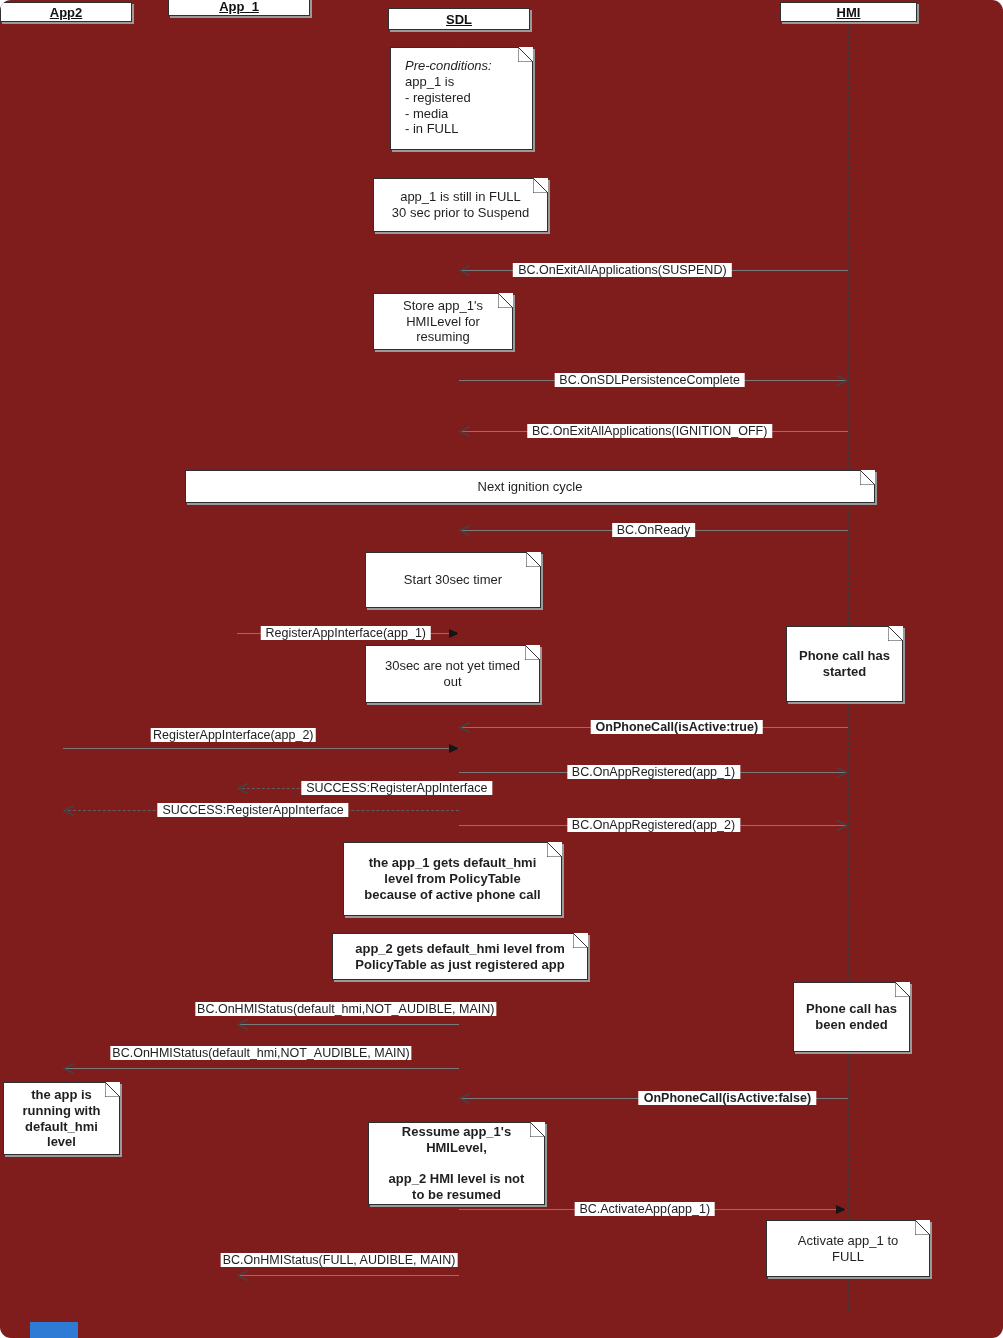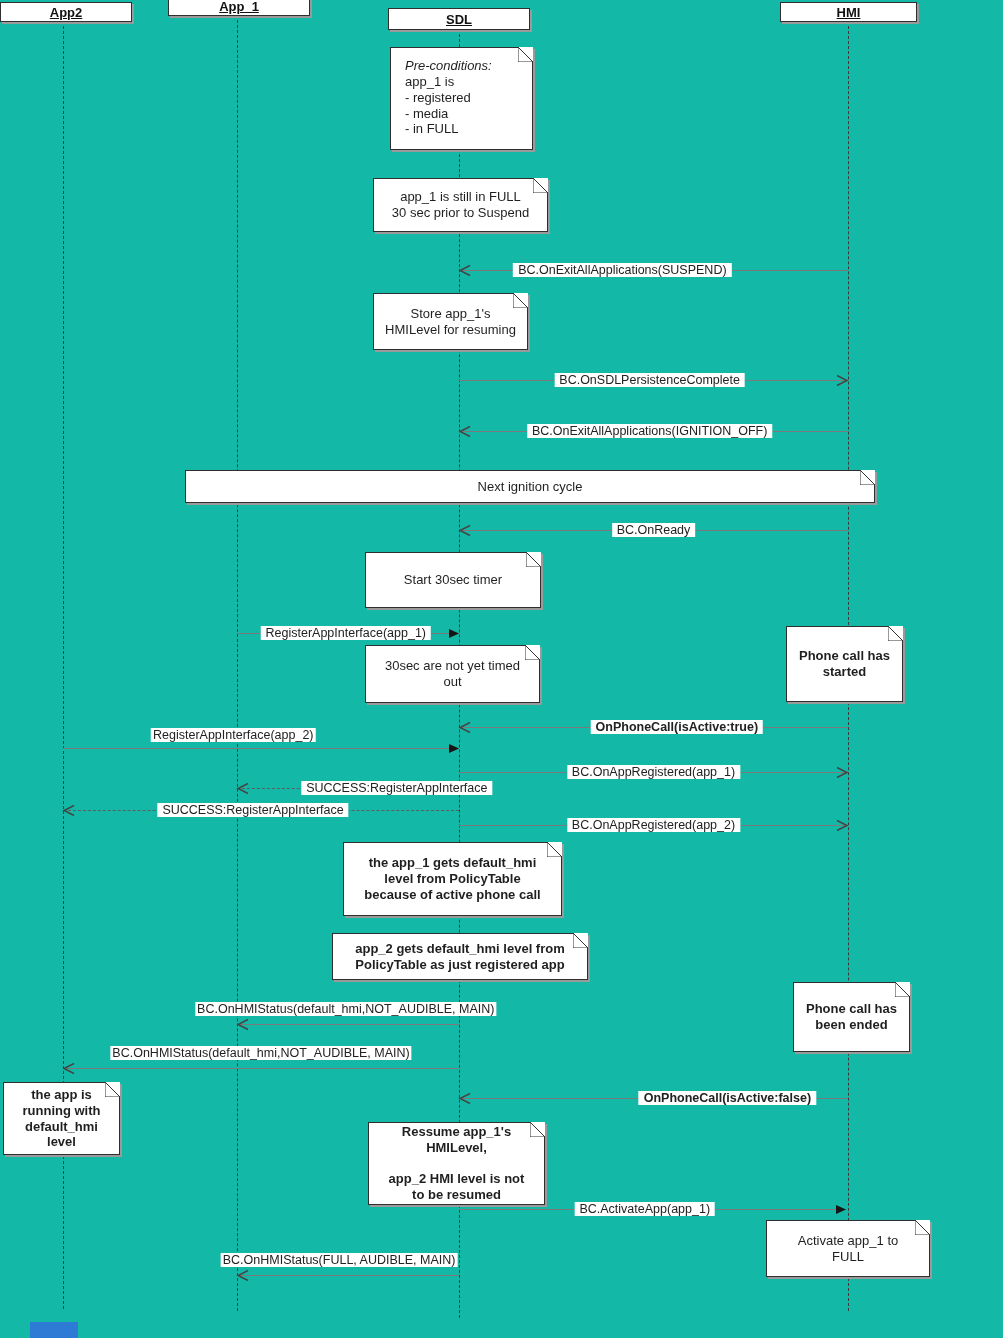--- a/index.html
+++ b/index.html
@@ -1,18 +1,18 @@
 <!DOCTYPE html>
 <html><head>
 <meta charset="utf-8">
 <style>
   html,body{margin:0;padding:0;background:#ffffff;}
   #canvas{
-    position:relative;width:1003px;height:1338px;background:#14b8a6;overflow:hidden;
-    font-family:"Liberation Sans",sans-serif;color:#1f1f1f;
+    position:relative;width:1003px;height:1338px;background:#7f1d1d;overflow:hidden;
+    font-family:"Liberation Sans",sans-serif;color:#1f1f1f;border-radius:11px;
   }
   
   .lifeline{position:absolute;width:0;border-left:1px dashed #3c3c3c;z-index:1;}
   
   .participant{
     position:absolute;background:#fff;border:1px solid #2f2f2f;
     box-shadow:2px 2px 0 #9a9a9a;display:flex;align-items:center;justify-content:center;
     z-index:4;
   }
   .participant .pname{font-size:13px;font-weight:bold;text-decoration:underline;color:#111;}
@@ -81,21 +81,21 @@
 
   <div class="note" style="left:373px;top:178px;width:175px;height:54px;">
     <svg class="fold" width="15" height="15" viewBox="0 0 15 15">
         <path d="M0 0 H15 V15 Z" fill="#fff"></path>
         <path d="M0 0 L15 15 L0 15 Z" fill="#fff" stroke="#333"></path>
       </svg>
     <div class="note-text">app_1 is still in FULL
 30 sec prior to Suspend</div>
   </div>
 
-  <div class="note" style="left:373px;top:293px;width:155px;height:57px;">
+  <div class="note" style="left:373px;top:293px;width:140px;height:57px;">
     <svg class="fold" width="15" height="15" viewBox="0 0 15 15">
         <path d="M0 0 H15 V15 Z" fill="#fff"></path>
         <path d="M0 0 L15 15 L0 15 Z" fill="#fff" stroke="#333"></path>
       </svg>
     <div class="note-text">Store app_1's
 HMILevel for resuming</div>
   </div>
 
   <div class="note" style="left:185px;top:470px;width:690px;height:33px;z-index:4;">
     <svg class="fold" width="15" height="15" viewBox="0 0 15 15">

